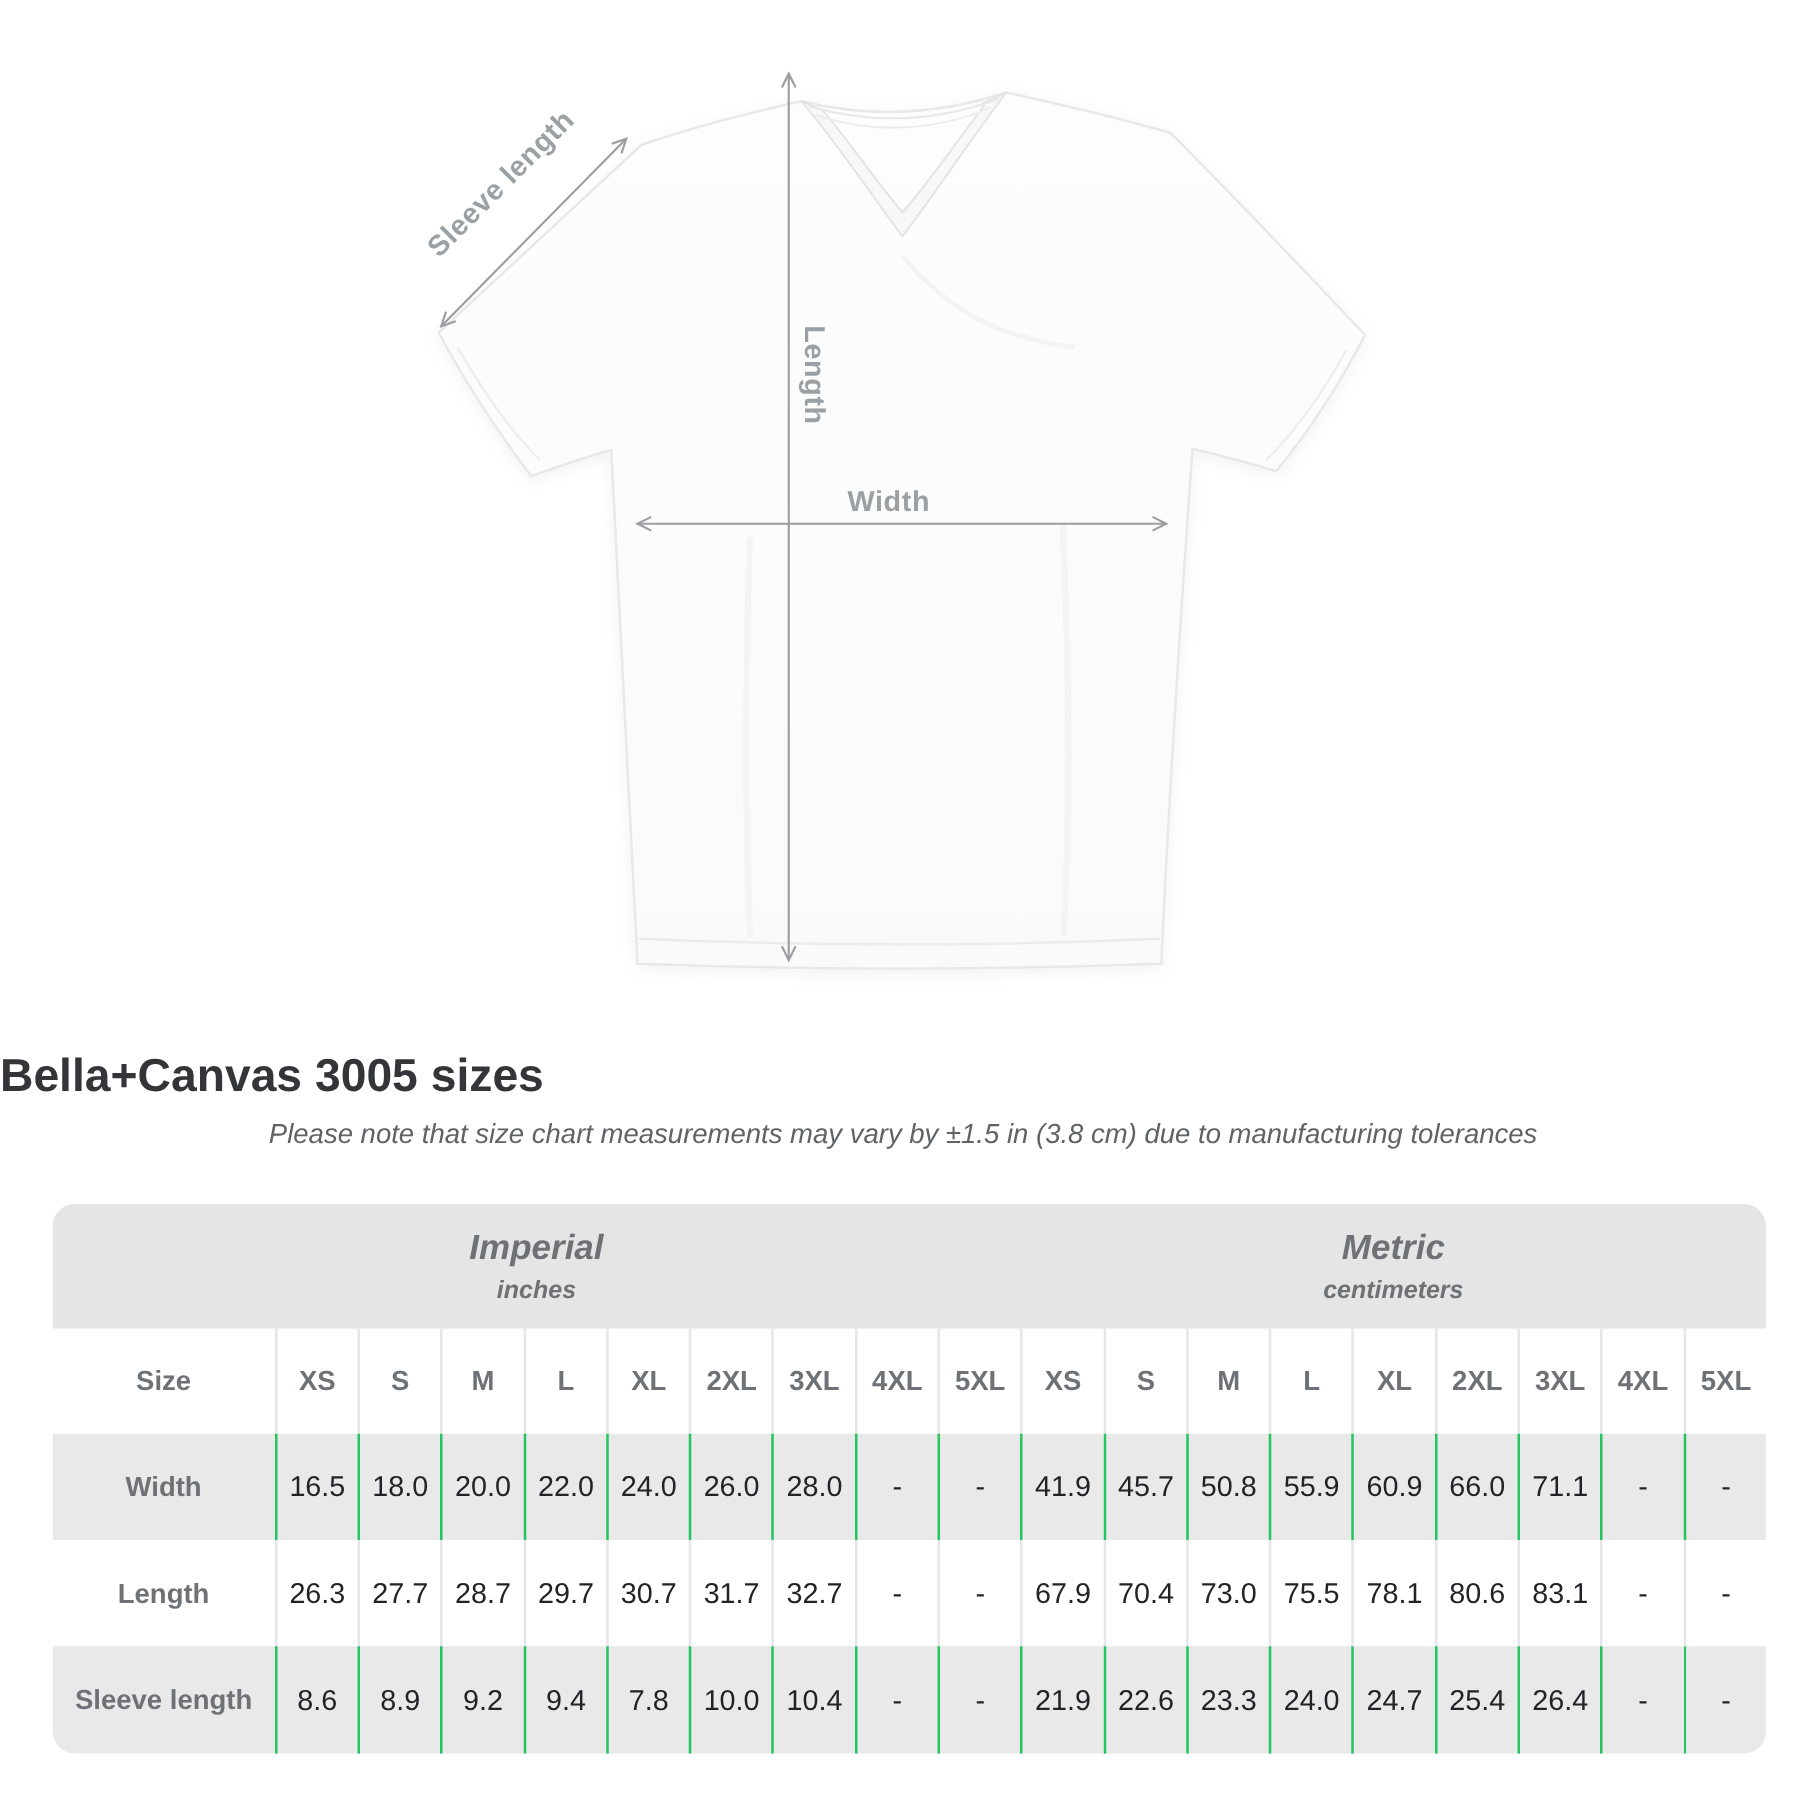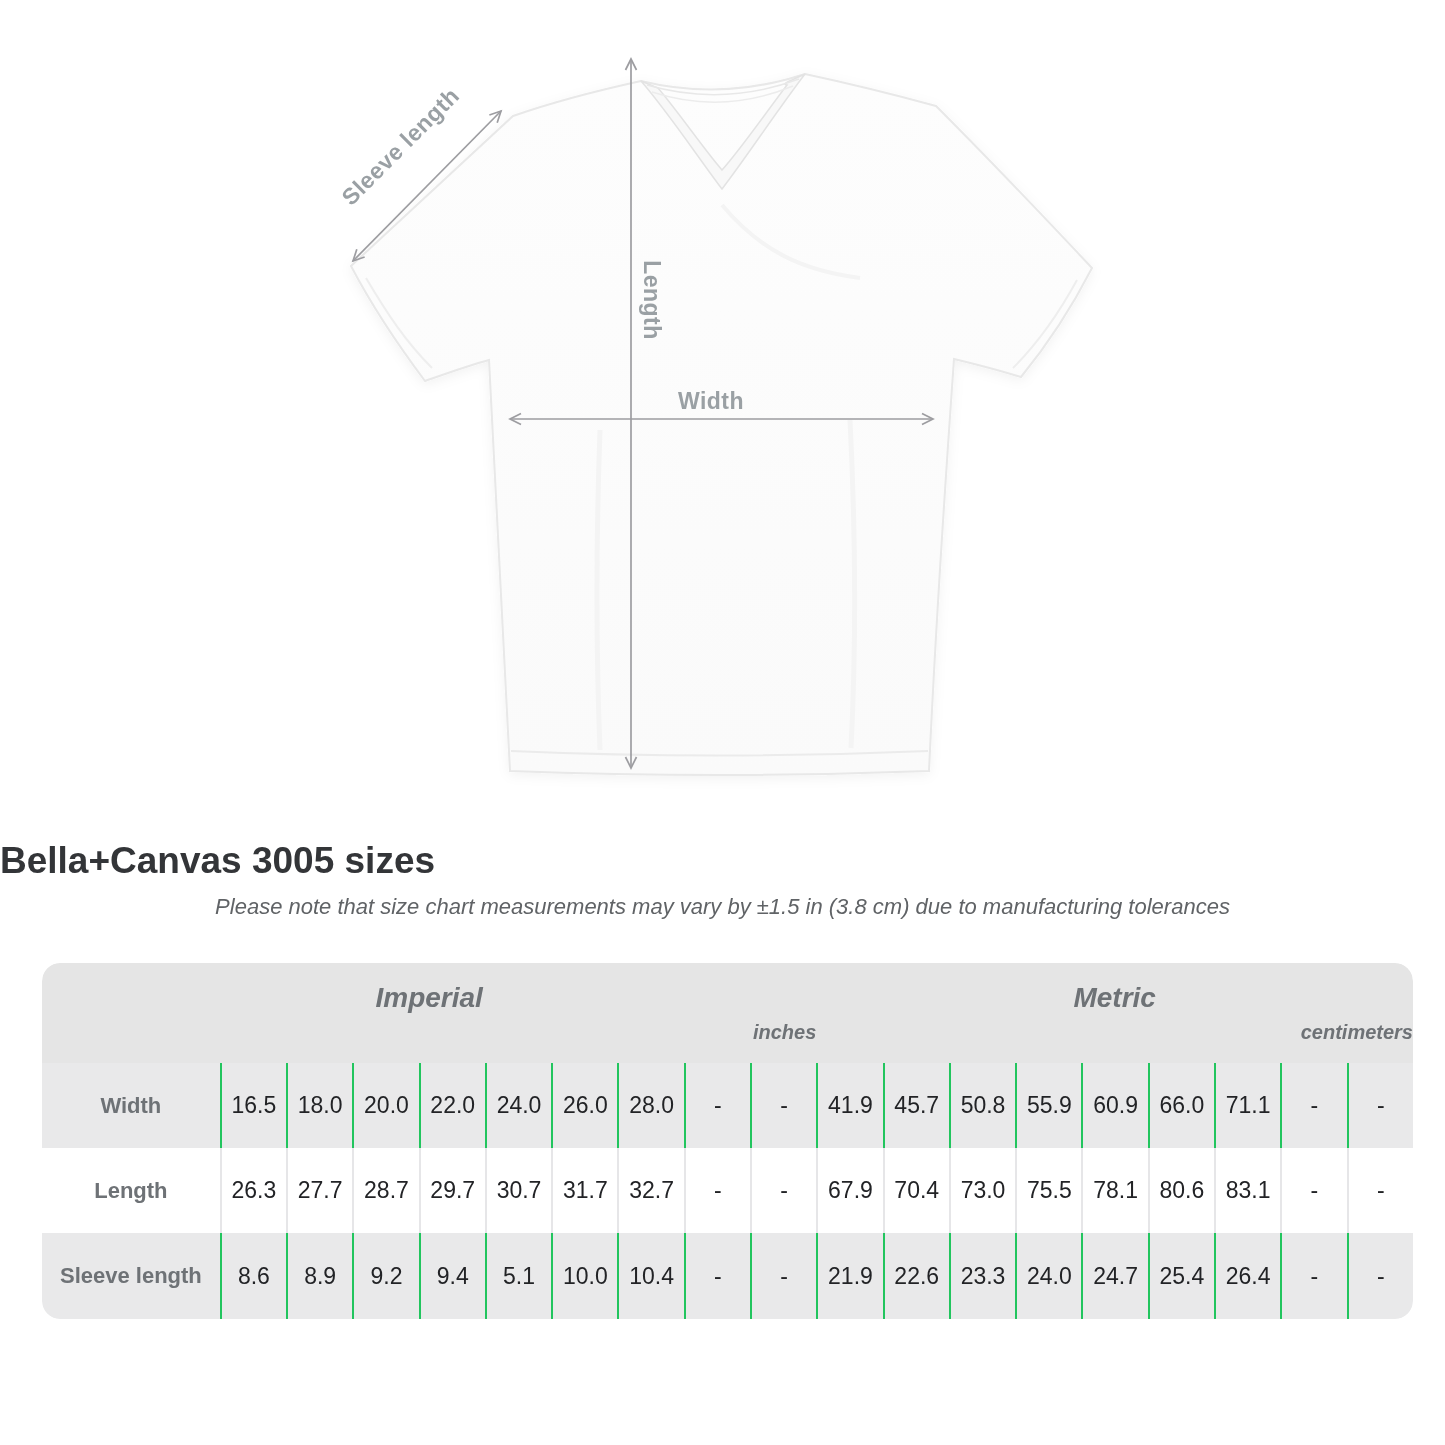--- a/index.html
+++ b/index.html
@@ -21,21 +21,21 @@
   table{border-collapse:separate;border-spacing:0;width:1371px;table-layout:fixed;}
   col.col-label{width:177px;}
   col.col-size{width:66px;}
   td,th{padding:0;margin:0;text-align:center;vertical-align:middle;}
 
   tr.unit-row{height:100px;}
   tr.unit-row th{background:#e5e5e5;}
   .unit-left{border-top-left-radius:18px;}
   .unit-right{border-top-right-radius:18px;}
   .unit-name{font-size:28px;font-weight:bold;font-style:italic;color:#6e7276;}
-  .unit-sub{font-size:20px;font-style:italic;color:#6e7276;margin-top:7px;text-align:right;}
+  .unit-sub{font-size:20px;font-style:italic;color:#6e7276;margin-top:7px;}
 
   tr.size-row{height:84px;}
   tr.mid-row{height:85px;}
   tr.last-row{height:86px;}
 
   .hdr,.lbl{font-weight:bold;font-size:22px;color:#6e7276;}
   .val{font-size:23px;color:#222326;}
 
   tr.white-row td{background:#fff;border-left:2px solid #e6e6e8;}
   tr.white-row td:first-child{border-left:none;}
@@ -140,20 +140,41 @@
         <th colspan="10" class="unit-left">
           <div class="unit-name">Imperial</div>
           <div class="unit-sub">inches</div>
         </th>
         <th colspan="9" class="unit-right">
           <div class="unit-name">Metric</div>
           <div class="unit-sub">centimeters</div>
         </th>
       </tr>
 
+      <tr class="size-row white-row">
+        <td class="lbl">Size</td>
+        <td class="hdr">XS</td>
+        <td class="hdr">S</td>
+        <td class="hdr">M</td>
+        <td class="hdr">L</td>
+        <td class="hdr">XL</td>
+        <td class="hdr">2XL</td>
+        <td class="hdr">3XL</td>
+        <td class="hdr">4XL</td>
+        <td class="hdr">5XL</td>
+        <td class="hdr">XS</td>
+        <td class="hdr">S</td>
+        <td class="hdr">M</td>
+        <td class="hdr">L</td>
+        <td class="hdr">XL</td>
+        <td class="hdr">2XL</td>
+        <td class="hdr">3XL</td>
+        <td class="hdr">4XL</td>
+        <td class="hdr">5XL</td>
+      </tr>
 
       <tr class="mid-row gray-row">
         <td class="lbl">Width</td>
         <td class="val">16.5</td>
         <td class="val">18.0</td>
         <td class="val">20.0</td>
         <td class="val">22.0</td>
         <td class="val">24.0</td>
         <td class="val">26.0</td>
         <td class="val">28.0</td>
@@ -191,21 +212,21 @@
         <td class="val">-</td>
         <td class="val">-</td>
       </tr>
 
       <tr class="last-row gray-row">
         <td class="lbl">Sleeve length</td>
         <td class="val">8.6</td>
         <td class="val">8.9</td>
         <td class="val">9.2</td>
         <td class="val">9.4</td>
-        <td class="val">5.1</td>
+        <td class="val">7.8</td>
         <td class="val">10.0</td>
         <td class="val">10.4</td>
         <td class="val">-</td>
         <td class="val">-</td>
         <td class="val">21.9</td>
         <td class="val">22.6</td>
         <td class="val">23.3</td>
         <td class="val">24.0</td>
         <td class="val">24.7</td>
         <td class="val">25.4</td>

